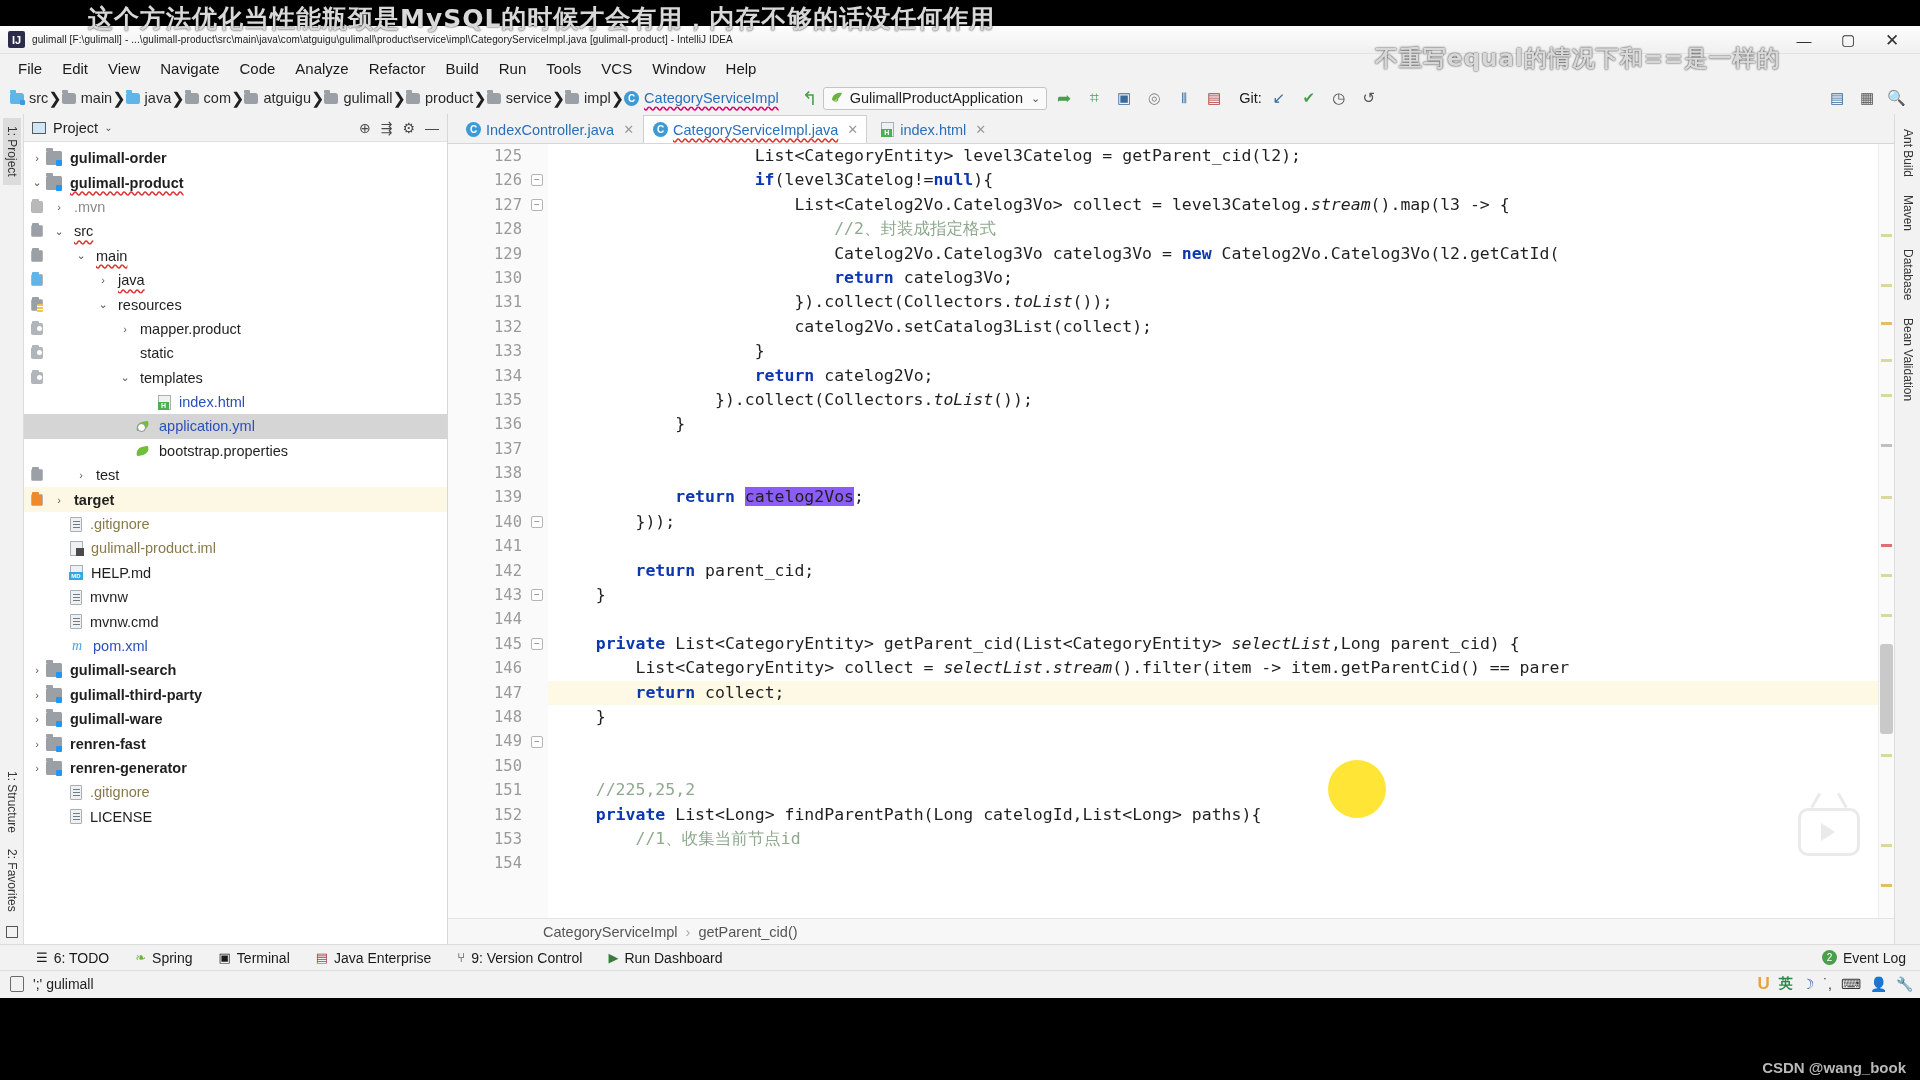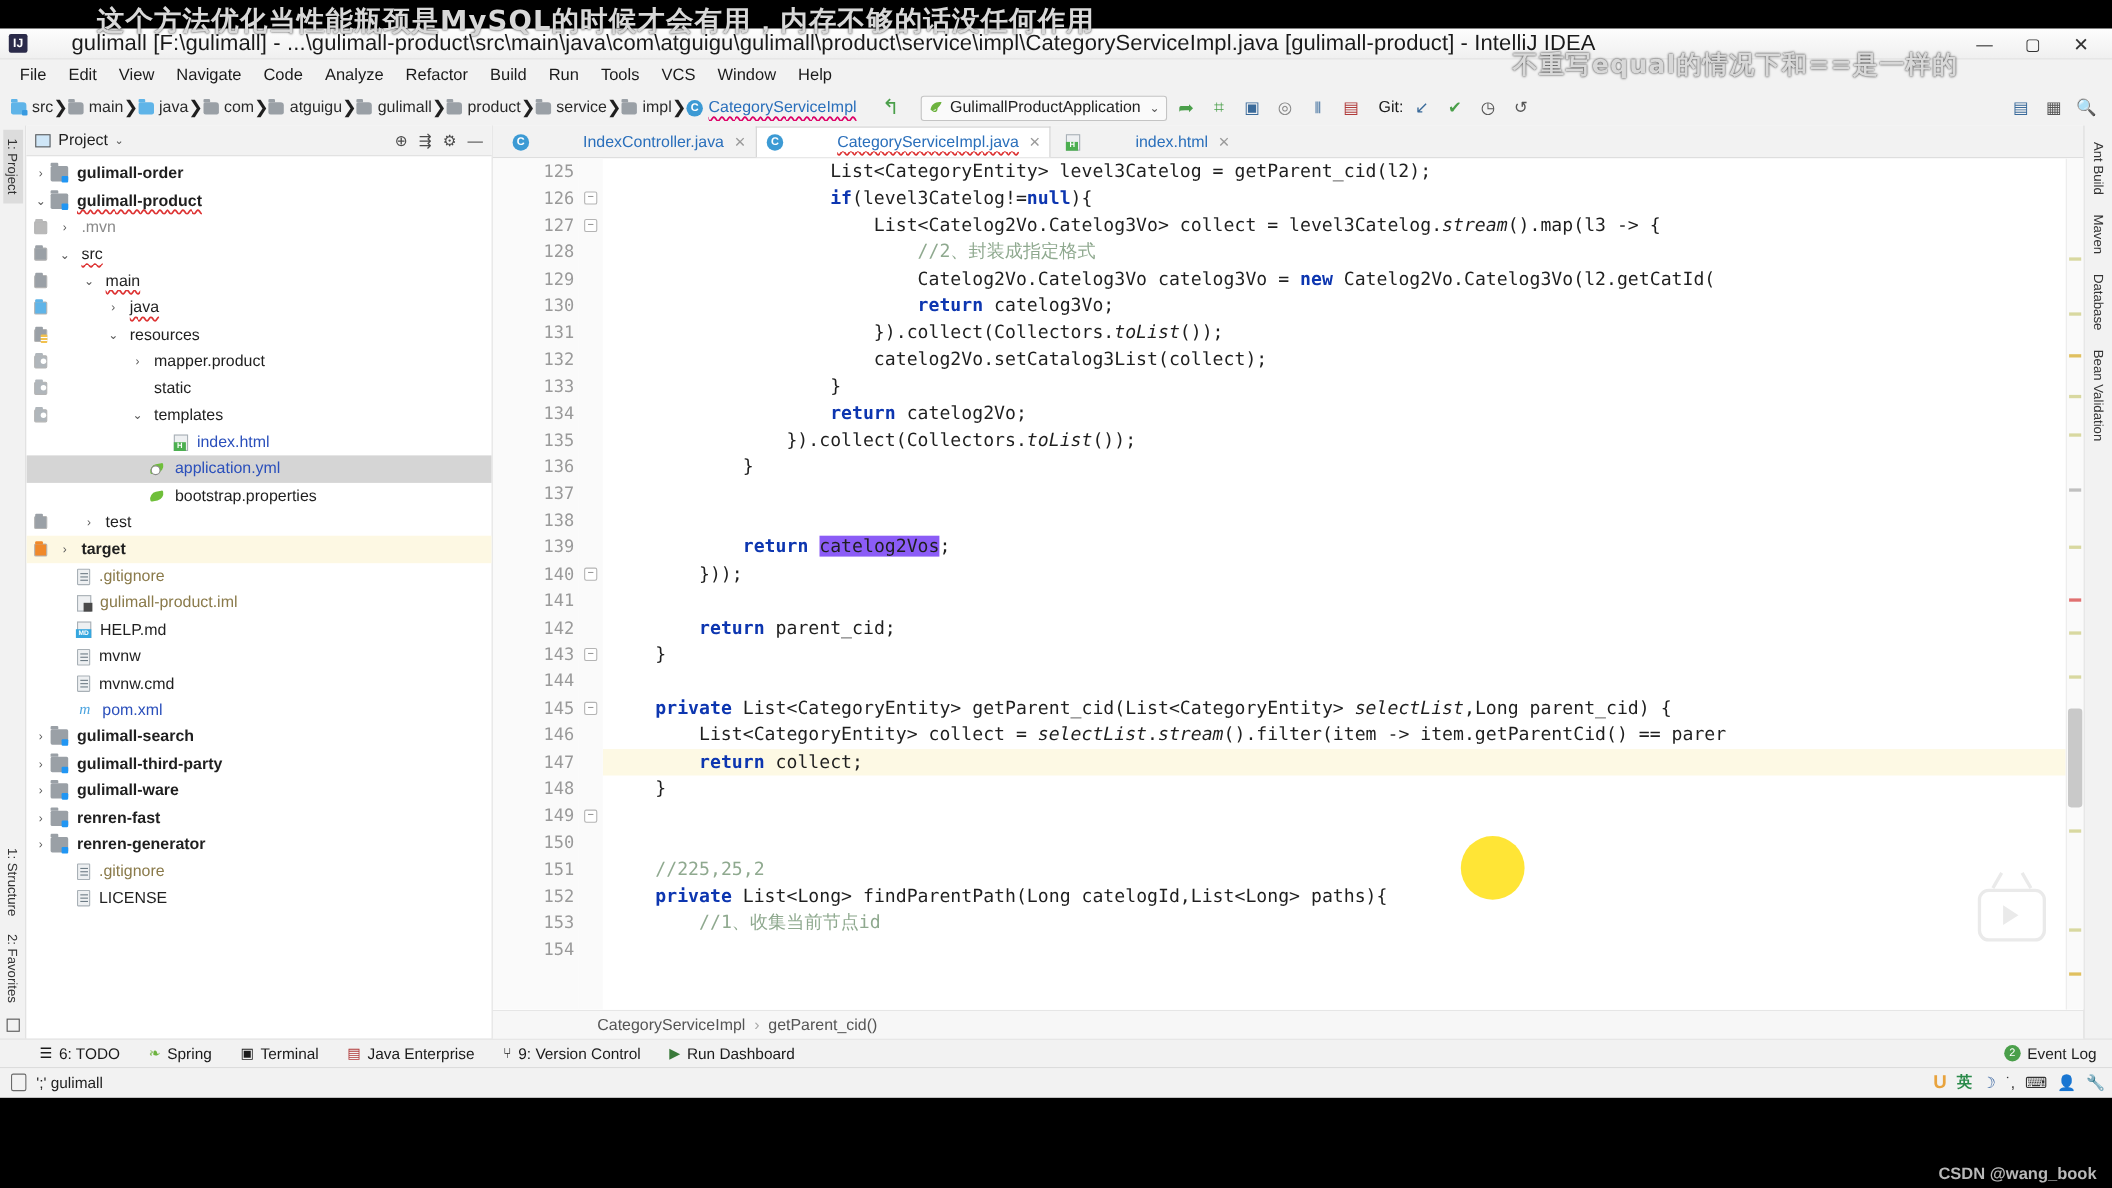--- a/index.html
+++ b/index.html
@@ -31,21 +31,21 @@
   #titlebar {
     height: 28px; background: linear-gradient(#fdfdfd,#f0f0f0);
     border-bottom: 1px solid #e2e2e2;
     display: flex; align-items: center; padding-left: 8px; position: relative;
   }
   #titlebar .tb-icon {
     width: 17px; height: 17px; background: #2b2b4a; color: #fff;
     font-size: 11px; font-weight: bold; display: flex; align-items: center;
     justify-content: center; border-radius: 2px; margin-right: 7px;
   }
-  #titlebar .tb-text { font-size: 20px; color: #1a1a1a; letter-spacing: .1px; margin-left: 33px; }
+  #titlebar .tb-text { font-size: 10px; color: #1a1a1a; letter-spacing: .1px; }
   .win-btns { position: absolute; right: 6px; top: 0; height: 28px; display: flex; align-items: center; }
   .win-btn { width: 44px; height: 26px; display:flex; align-items:center; justify-content:center;
              font-size: 15px; color: #333; }
   .win-btn.close { font-size: 17px; }
 
   
   #menubar { height: 28px; display: flex; align-items: center; padding-left: 8px;
              background: #f2f2f2; }
   #menubar .mi { font-size: 15px; padding: 3px 10px; color: #1a1a1a; }
 
@@ -67,21 +67,21 @@
     width: 15px; height: 15px; border-radius: 50%; background: #3c9ad4; color: #fff;
     font-size: 10px; font-weight: bold; display: flex; align-items: center;
     justify-content: center; margin-right: 5px;
   }
   .crumb.cls-name { color: #2a6fbb; }
   .crumb.cls-name .txt { text-decoration: underline; text-decoration-style: wavy;
                          text-decoration-color: #d06; text-underline-offset: 3px; }
 
   #runconf {
     display: flex; align-items: center; border: 1px solid #c4c4c4; background: #fafafa;
-    height: 23px; border-radius: 3px; padding: 0 6px; margin-left: 14px; font-size: 14.5px;
+    height: 23px; border-radius: 3px; padding: 0 6px; font-size: 14.5px;
   }
   #runconf .rc-ic { width:14px;height:14px;margin-right:6px;position:relative; }
   .tool-ic { width: 26px; height: 24px; display:flex; align-items:center; justify-content:center;
              margin-left: 4px; font-size: 15px; }
   .git-lbl { font-size: 14.5px; margin-left: 12px; color:#1a1a1a; }
 
   
   #main { display: flex; height: 830px; }
 
   
@@ -153,21 +153,21 @@
      font-family:"Liberation Serif",serif; line-height:14px; text-align:center;}
 
   
   #editor-area { flex: 1; display: flex; flex-direction: column; background: #fff; min-width:0; }
   #tabs { height: 30px; display: flex; align-items: flex-end; background: #f2f2f2;
           border-bottom: 1px solid #d6d6d6; padding-left: 8px; }
   .tab { display: flex; align-items: center; height: 28px; padding: 0 8px 0 9px;
          font-size: 14.5px; border: 1px solid transparent; border-bottom: none; color: #1a1a1a; }
   .tab.active { background: #fff; border-color: #cfcfcf; }
   .tab .tclose { margin-left: 9px; color: #9a9a9a; font-size: 13px; }
-  .tab .tlbl.blue { color: #2a6fbb; margin-left: 44px; }
+  .tab .tlbl.blue { color: #2a6fbb; }
   .tab .tlbl.wavy { text-decoration: underline; text-decoration-style: wavy;
                     text-decoration-color: #d33; text-underline-offset: 3px; }
 
   #code-wrap { flex: 1; display: flex; position: relative; overflow: hidden; background: #fff; }
   #gutter { width: 78px; background: #fafafa; flex: none; position: relative;
             font-family: "DejaVu Sans Mono", monospace; font-size: 15.5px; color: #9a9a9a; }
   .gl { height: 24.4px; line-height: 24.4px; text-align: right; padding-right: 4px; position: relative; }
   .gl .gmark { position: absolute; right: -16px; top: 2px; font-size: 12px; color: #d33; font-weight:bold;}
   .gl .gat { position: absolute; right: -18px; top: 0; font-size: 13px; color: #666; }
   #fold-col { width: 22px; flex: none; background: #fafafa; position: relative; }

